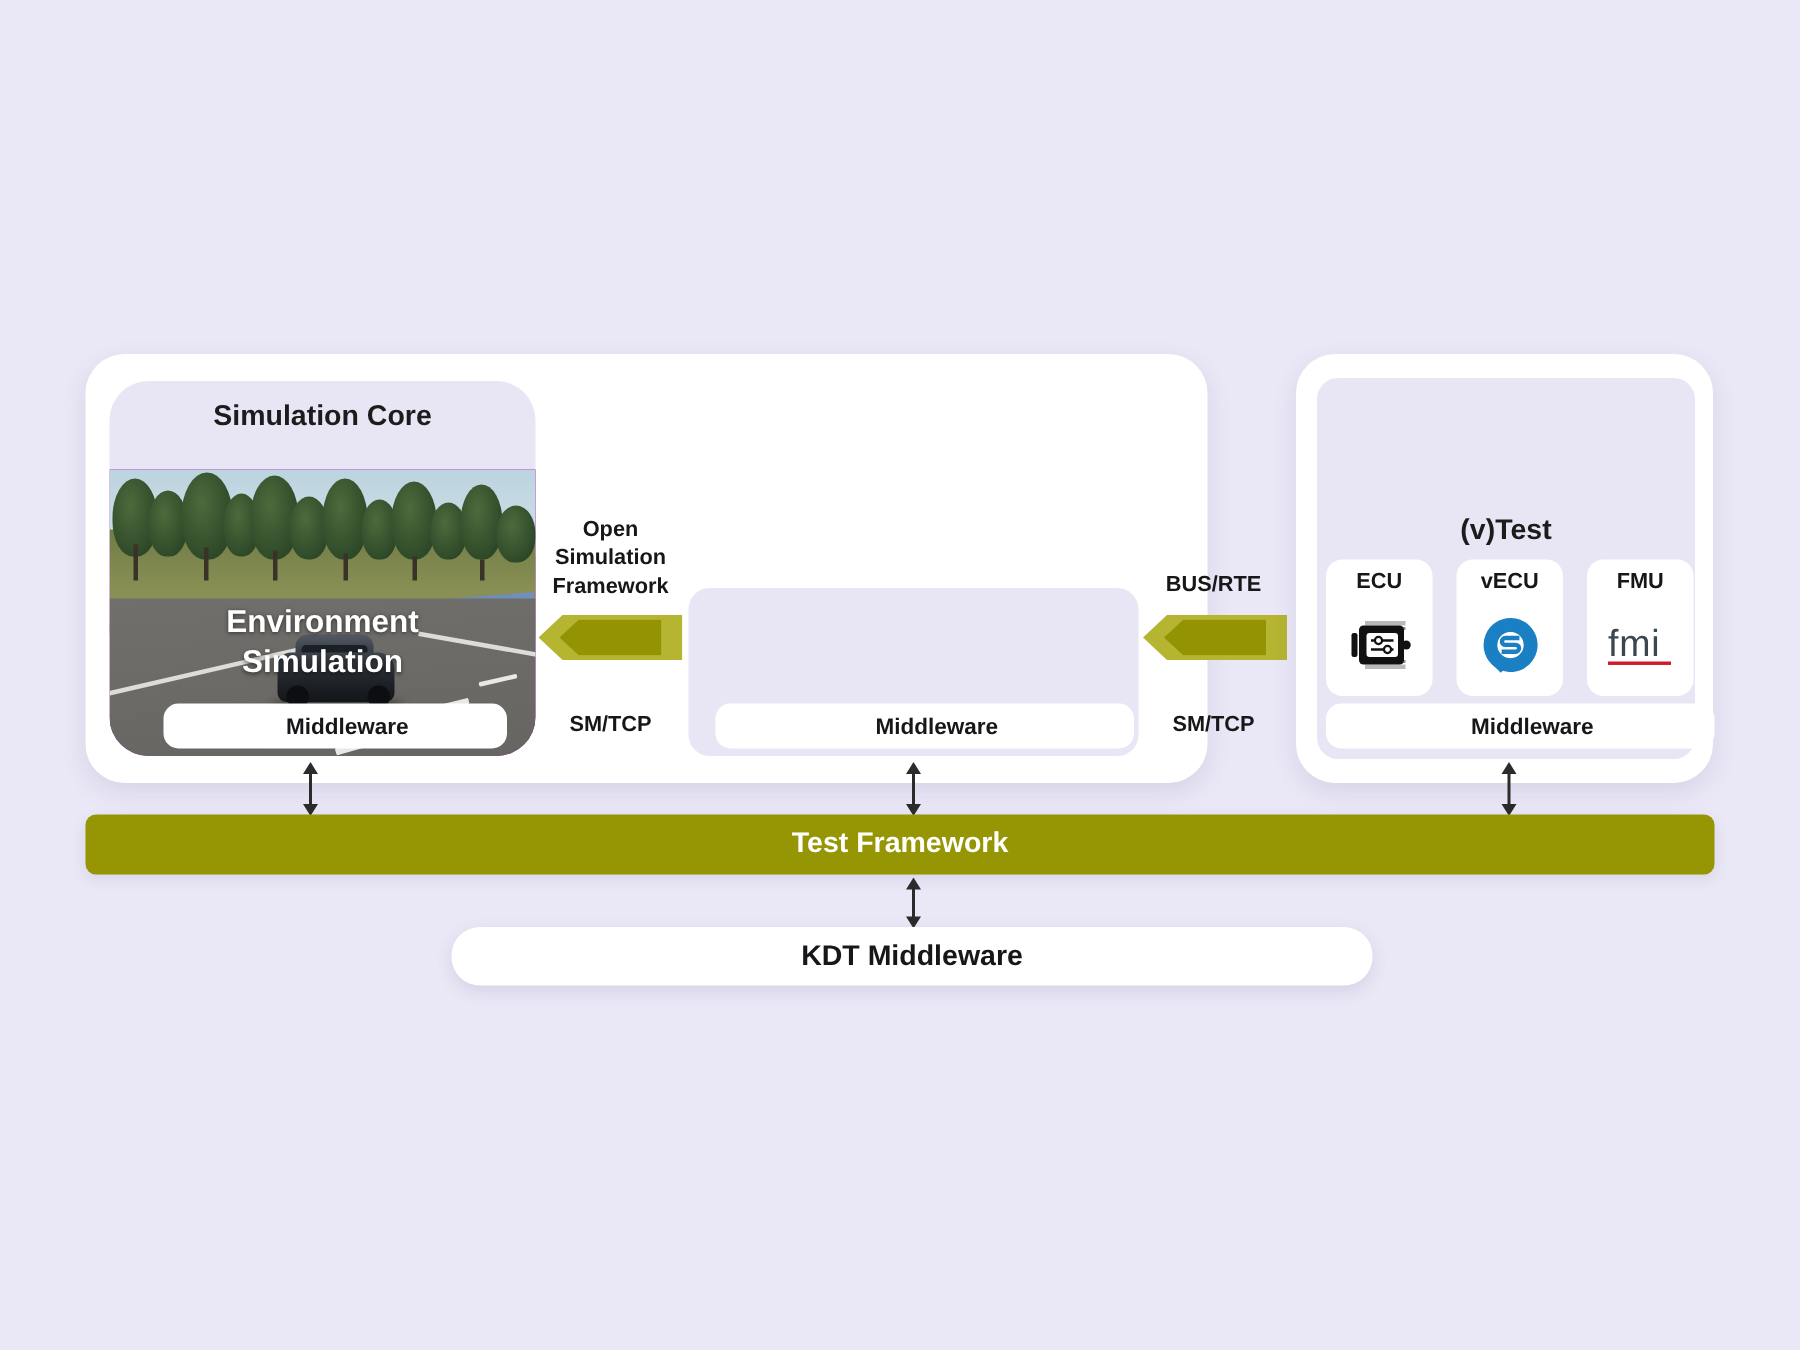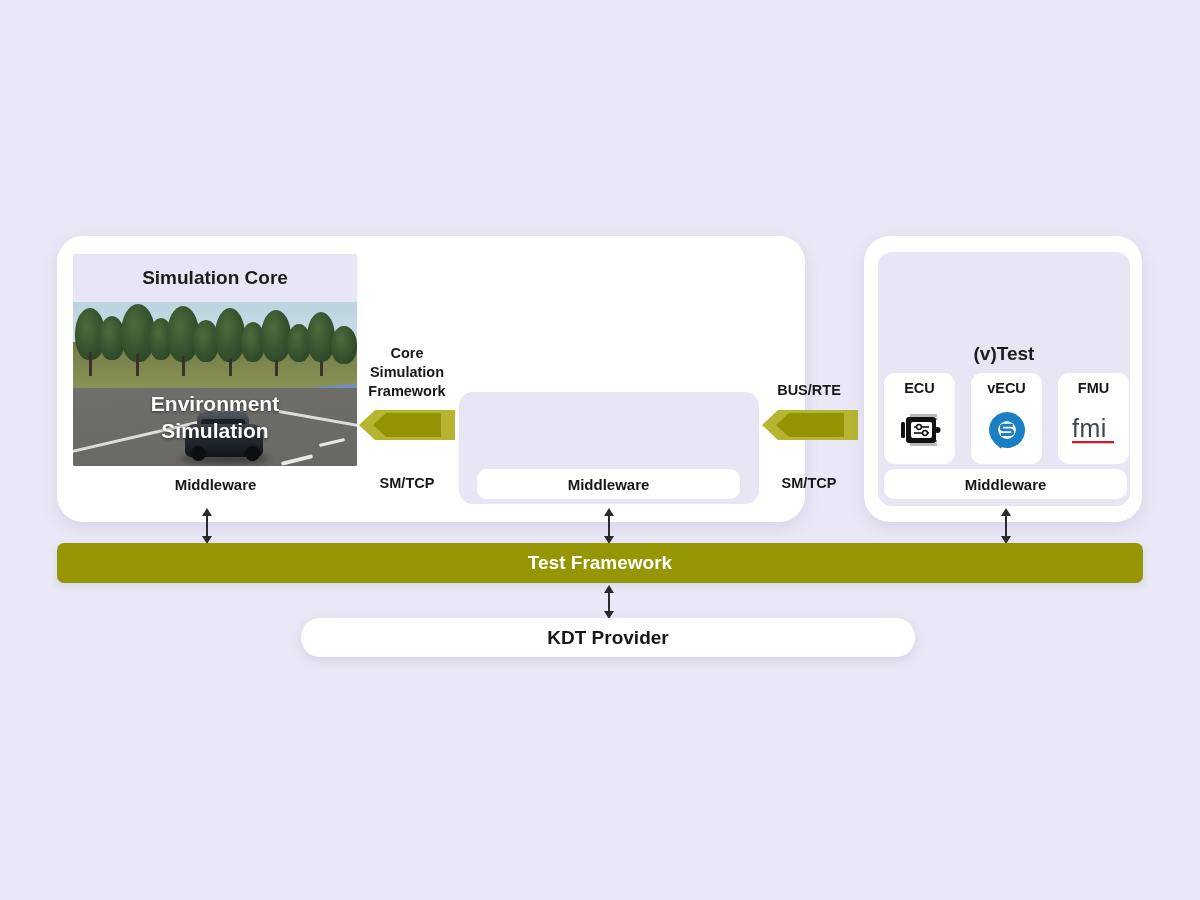--- a/index.html
+++ b/index.html
@@ -36,38 +36,38 @@
     width: 278px; height: 286px;
     background: #ffffff;
     border-radius: 26px;
     box-shadow: 0 6px 16px rgba(90, 80, 140, 0.13);
   }
 
   
   .sim-core {
     position: absolute;
     left: 73px; top: 254px;
-    width: 284px; height: 212px;
+    width: 284px; height: 250px;
     background: #e8e6f4;
-    border-radius: 2px;
+    border-radius: 26px;
     overflow: hidden;
   }
   .sim-core-title {
     position: absolute;
     left: 0; top: 0;
     width: 284px; height: 48px;
     line-height: 48px;
     text-align: center;
     font-size: 19px;
     font-weight: bold;
     color: #1c1c1c;
   }
   .sim-scene {
     position: absolute;
-    left: 0; top: 48px;
+    left: 0; top: 59px;
     width: 284px; height: 202px;
     overflow: hidden;
     background: #a21caf;
     padding-left: 20px;
   }
   
   .sky {
     position: absolute; left: 0; top: 0;
     width: 284px; height: 58px;
     background: linear-gradient(180deg, #bcd4e0 0%, #cfe0e8 100%);
@@ -172,20 +172,21 @@
     position: absolute;
     background: #ffffff;
     border-radius: 10px;
     text-align: center;
     font-size: 15px;
     font-weight: bold;
     color: #17171a;
     display: flex;
     align-items: center;
     justify-content: center;
+    padding-left: 16px;
   }
   .mw-sim  { left: 109px; top: 469px; width: 213px; height: 30px; }
   .mw-ip   { left: 477px; top: 469px; width: 263px; height: 30px; }
   .mw-ecu  { left: 884px; top: 469px; width: 243px; height: 30px; }
 
   
   .cosim-title {
     position: absolute;
     left: 600px; top: 268px;
     width: 226px;
@@ -399,21 +400,21 @@
     </div>
   </div>
 
   <div class="middleware mw-sim">Middleware</div>
 
 
   <div class="iface-panel"></div>
   <div class="middleware mw-ip">Middleware</div>
 
   <div class="lbl lbl-osi">
-    <span>Core</span><br>
+    <span>Open</span><br>
     <span>Simulation</span><br>
     <span>Framework</span>
   </div>
   <div class="chev-wrap chev-left">
     <div class="chev-outer"></div>
     <div class="chev-inner"></div>
   </div>
   <div class="lbl lbl-smtcp-l">SM/TCP</div>
 
   <div class="lbl lbl-busrte">BUS/RTE</div>
@@ -497,15 +498,15 @@
   <div class="test-framework">Test Framework</div>
 
   <div class="varrow va-4">
     <svg width="16" height="34" viewBox="0 0 16 34">
       <line x1="8" y1="4" x2="8" y2="30" stroke="#2b2b2b" stroke-width="2"></line>
       <polygon points="8,0 3,8 13,8" fill="#2b2b2b"></polygon>
       <polygon points="8,34 3,26 13,26" fill="#2b2b2b"></polygon>
     </svg>
   </div>
 
-  <div class="kdt-framework">KDT Provider</div>
+  <div class="kdt-framework">KDT Middleware</div>
 
 </div>
 
 </body></html>

